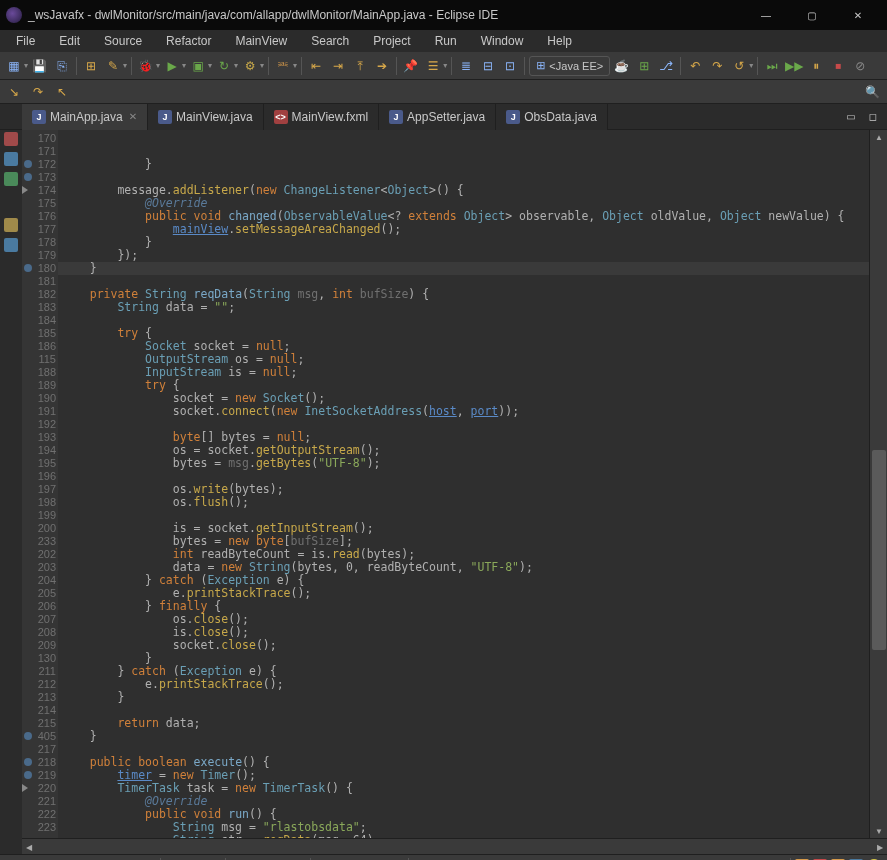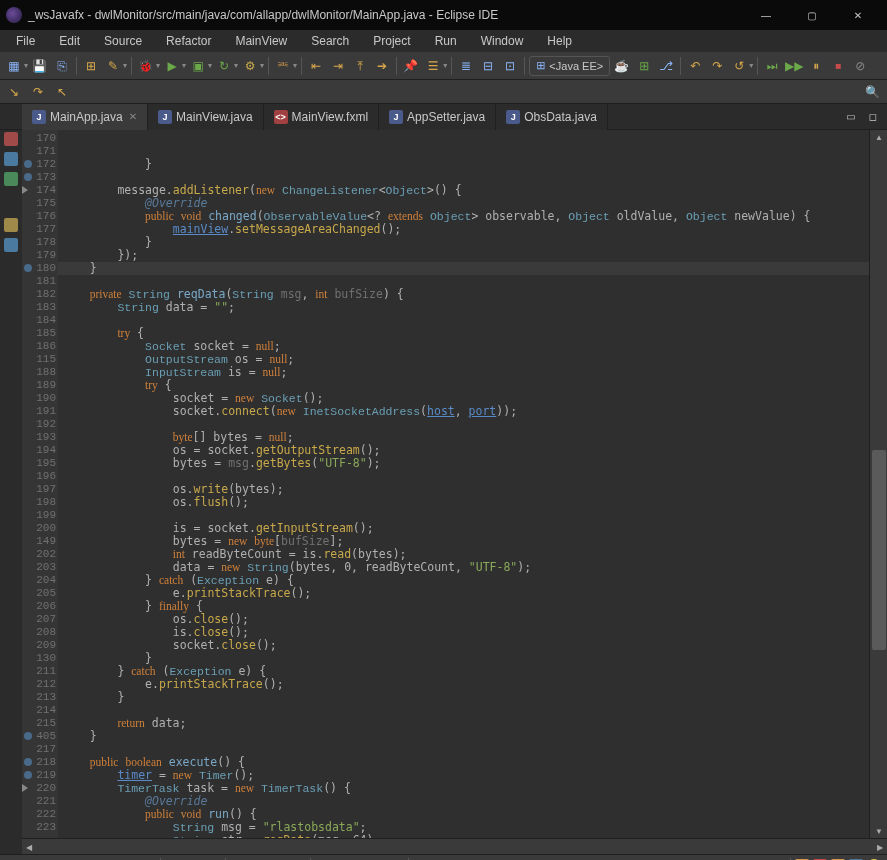--- a/index.html
+++ b/index.html
@@ -24,29 +24,29 @@
   .tab-icon { width:14px; height:14px; border-radius:2px; display:inline-flex; align-items:center; justify-content:center; font-size:9px; font-weight:bold; }
   .tab-icon.java { background:#4a5a8a; color:#fff; }
   .tab-icon.fxml { background:#a04040; color:#fff; }
   .tab-close { font-size:10px; color:#888; margin-left:2px; }
   .tabbar-right { position:absolute; right:4px; display:flex; gap:2px; }
   .main { display:flex; height:calc(100% - 30px - 22px - 28px - 24px - 26px - 22px); }
   .left-rail { width:22px; background:#2b2b2b; display:flex; flex-direction:column; align-items:center; padding-top:2px; gap:6px; }
   .rail-icon { width:14px; height:14px; border-radius:2px; }
   .editor-wrap { flex:1; display:flex; position:relative; }
   .markers { width:14px; background:#353535; }
-  .gutter { width:22px; background:#353535; font-family:Liberation Mono, monospace; font-size:11px; line-height:13px; text-align:right; padding-right:2px; color:#707070; padding-top:2px; }
+  .gutter { width:22px; background:#353535; font-family:Liberation Sans, sans-serif; font-size:11px; line-height:13px; text-align:right; padding-right:2px; color:#707070; padding-top:2px; }
   .gutter .m { color:#707070; display:block; height:13px; position:relative; }
   .gutter .m.bp::before { content:""; position:absolute; left:-12px; top:2px; width:8px; height:8px; background:#4a6a8a; border-radius:50%; }
   .gutter .m.tri::before { content:""; position:absolute; left:-14px; top:2px; width:0; height:0; border-top:4px solid transparent; border-bottom:4px solid transparent; border-left:6px solid #888; }
   .code { flex:1; background:#2f2f2f; font-family:Consolas,monospace; font-size:11.5px; line-height:13px; white-space:pre; padding:2px 0 0 4px; color:#b0b0b0; overflow:hidden; position:relative; }
   .code .hl-line { position:absolute; left:0; right:0; height:13px; background:#3a3a3a; z-index:0; }
   .code-content { position:relative; z-index:1; }
-  .tk-kw { color:#d0803a;font-family:Liberation Serif, serif; }
-  .tk-type { color:#6a9fb5;font-family:Liberation Mono, monospace; }
+  .tk-kw { color:#d0803a; }
+  .tk-type { color:#6a9fb5; }
   .tk-method { color:#c7a84a; font-weight:normal; }
   .tk-method-decl { color:#7aa8c7; }
   .tk-str { color:#8aa85a; }
   .tk-comment { color:#5a7a9a; font-style:italic; }
   .tk-field { color:#5a8ac7;text-decoration:underline; }
   .tk-dim { color:#707070; }
   .right-scroll { width:18px; background:#3a3a3a; position:relative; border-left:1px solid #1f1f1f; }
   .scroll-thumb { position:absolute; left:2px; width:14px; background:#5a5a5a; border-radius:2px; }
   .scroll-arrow { position:absolute; left:0; width:18px; height:14px; display:flex; align-items:center; justify-content:center; font-size:8px; color:#aaa; }
   .hscrollbar { height:16px; background:#3a3a3a; position:relative; border-top:1px solid #1f1f1f; margin-left:22px; }
@@ -212,21 +212,21 @@
         <span class="m">191</span>
         <span class="m">192</span>
         <span class="m">193</span>
         <span class="m">194</span>
         <span class="m">195</span>
         <span class="m">196</span>
         <span class="m">197</span>
         <span class="m">198</span>
         <span class="m">199</span>
         <span class="m">200</span>
-        <span class="m">149</span>
+        <span class="m">233</span>
         <span class="m">202</span>
         <span class="m">203</span>
         <span class="m">204</span>
         <span class="m">205</span>
         <span class="m">206</span>
         <span class="m">207</span>
         <span class="m">208</span>
         <span class="m">209</span>
         <span class="m">130</span>
         <span class="m">211</span>

